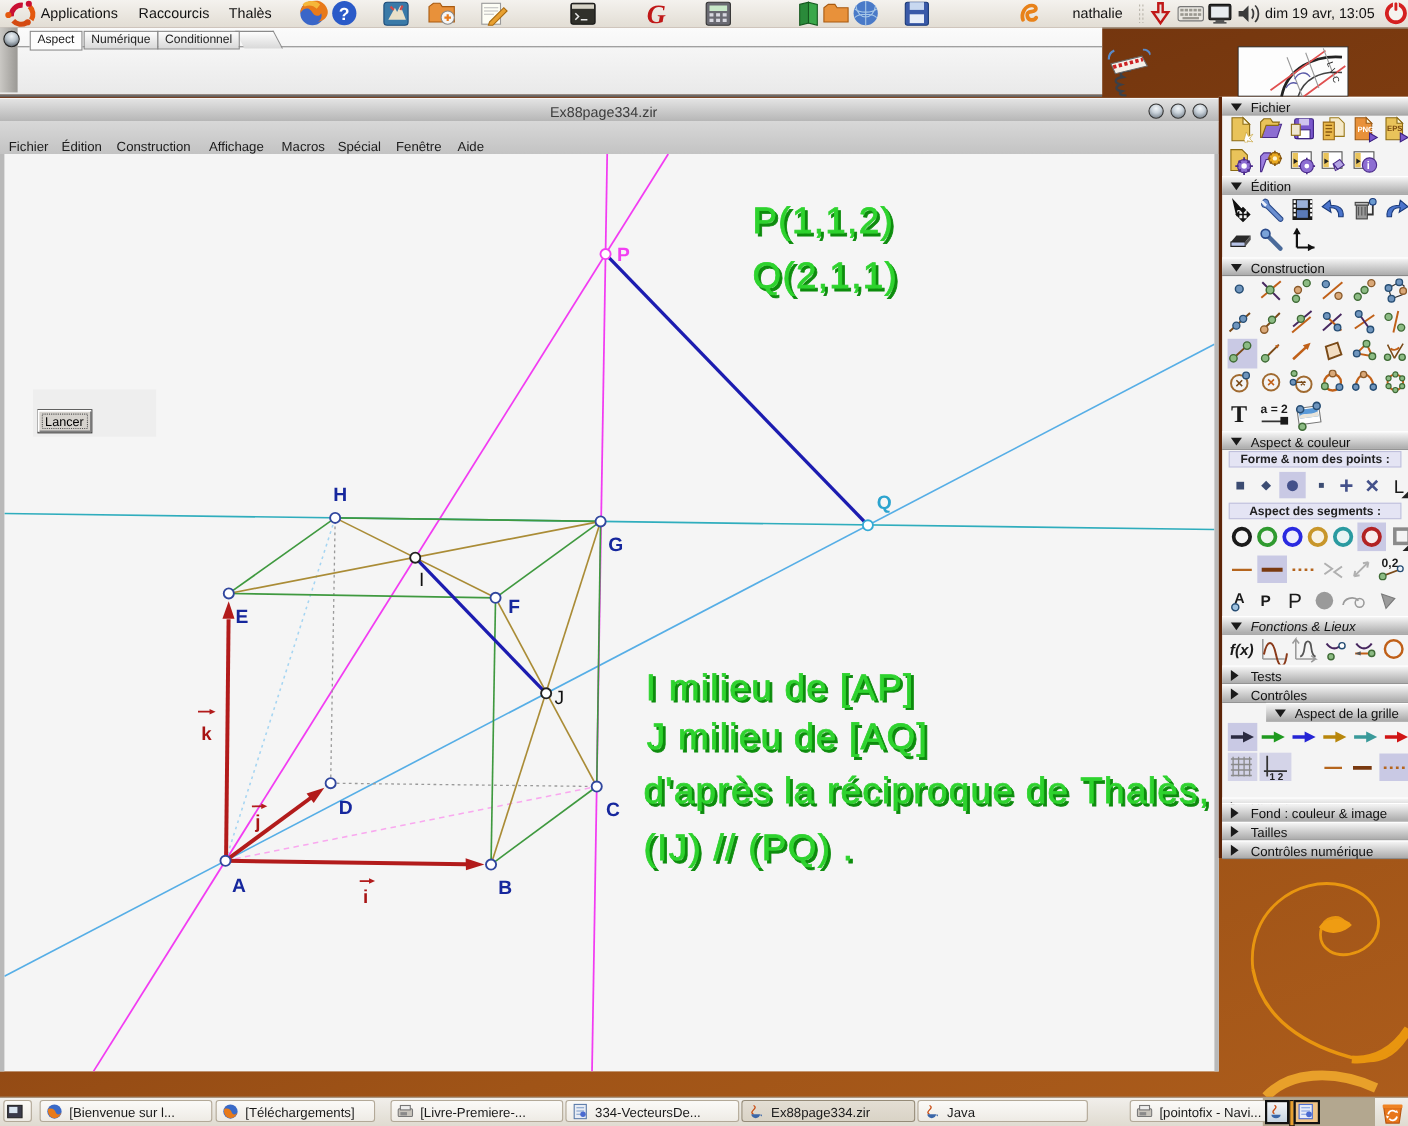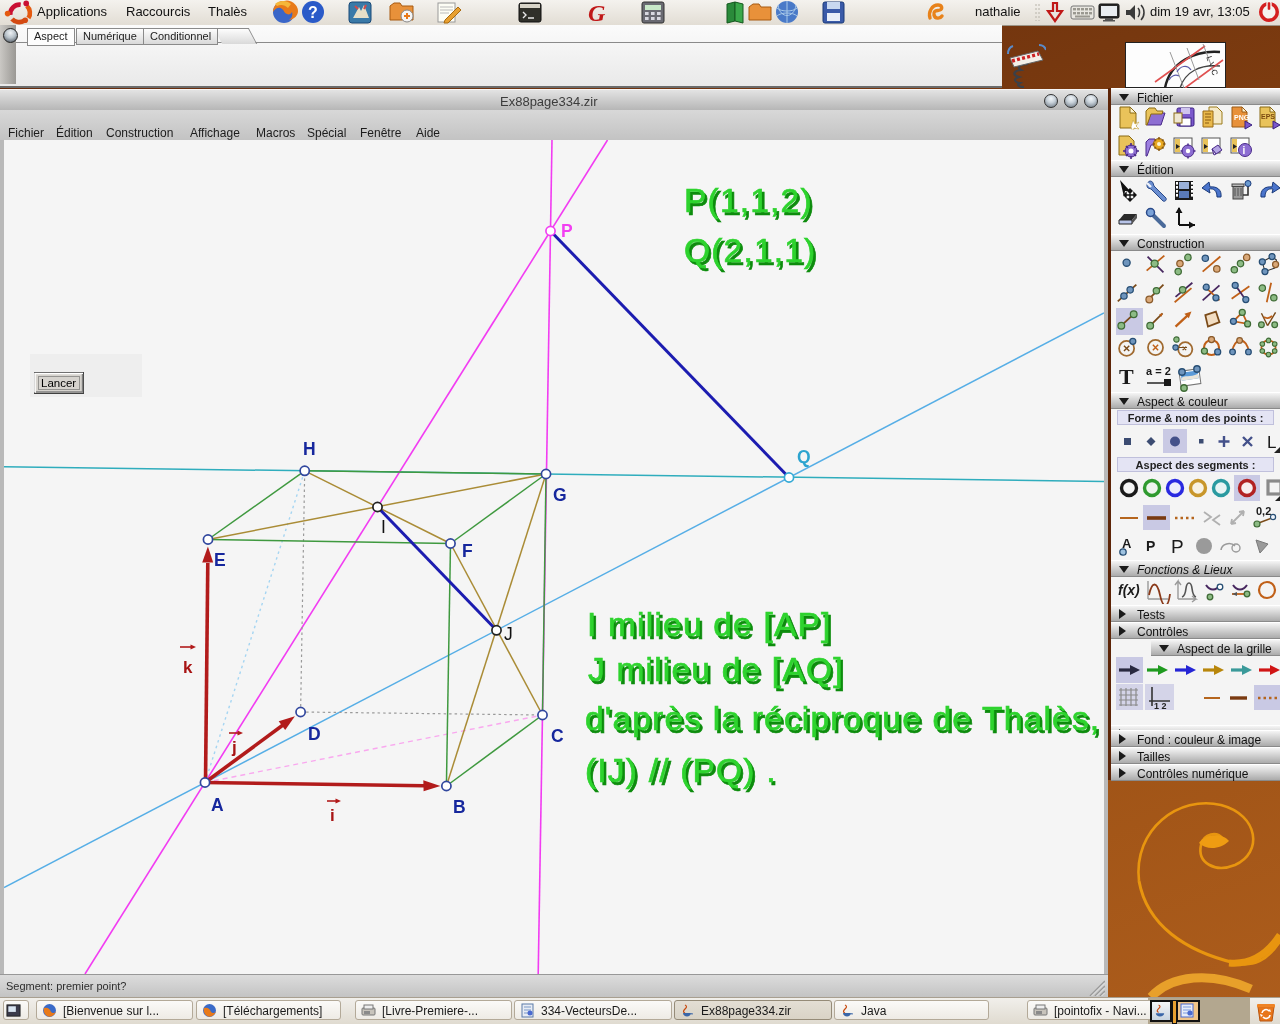--- a/index.html
+++ b/index.html
@@ -68,35 +68,20 @@
   <span style="left:8px;">Fichier</span>
       <span style="left:56px;">Édition</span>
   <span style="left:106px;">Construction</span>
       <span style="left:190px;">Affichage</span>
   <span style="left:256px;text-align:center;">Macros</span>
       <span style="left:307px;">Spécial</span>
   <span style="left:360px;">Fenêtre</span>
       <span style="left:416px;">Aide</span>
  </div>
  <div id="canvas" class="abs"></div>
- <div id="statusbar" class="abs">
-      <span style="position:absolute;left:6px;top:5px;">Segment: premier point?</span>
- <svg style="position:absolute;left:1086px;top:2px;" width="19" height="19" viewBox="0 0 19 19">
-        <g stroke="#9a9a9a" stroke-width="1.6">
-          <line x1="4" y1="19" x2="19" y2="4"></line>
-          <line x1="9" y1="19" x2="19" y2="9"></line>
-          <line x1="14" y1="19" x2="19" y2="14"></line>
-        </g>
-        <g stroke="#e8e8e8" stroke-width="1">
-          <line x1="5.5" y1="19" x2="19" y2="5.5"></line>
-          <line x1="10.5" y1="19" x2="19" y2="10.5"></line>
-          <line x1="15.5" y1="19" x2="19" y2="15.5"></line>
-        </g>
-      </svg>
-    </div>
 </div>
 
 <svg id="geo" class="abs" style="left:4px;top:140px;" width="1100" height="834" viewBox="4 140 1100 834">
 
  <rect x="30" y="354" width="112" height="43" fill="#eeeeee"></rect>
  <rect x="34.5" y="372.5" width="49" height="21" fill="#d6d3ce" stroke="#404040" stroke-width="1"></rect>
  <path d="M35 392.5 L35 373.5 L83 373.5" stroke="#ffffff" stroke-width="1.6" fill="none"></path>
  <path d="M36 392 L82.5 392 L82.5 374" stroke="#808080" stroke-width="1.4" fill="none"></path>
  <rect x="38.5" y="376.5" width="41" height="13" fill="none" stroke="#555" stroke-width="1" stroke-dasharray="1,1"></rect>
  <text x="41" y="387" font-size="11.5" fill="#000">Lancer</text>

